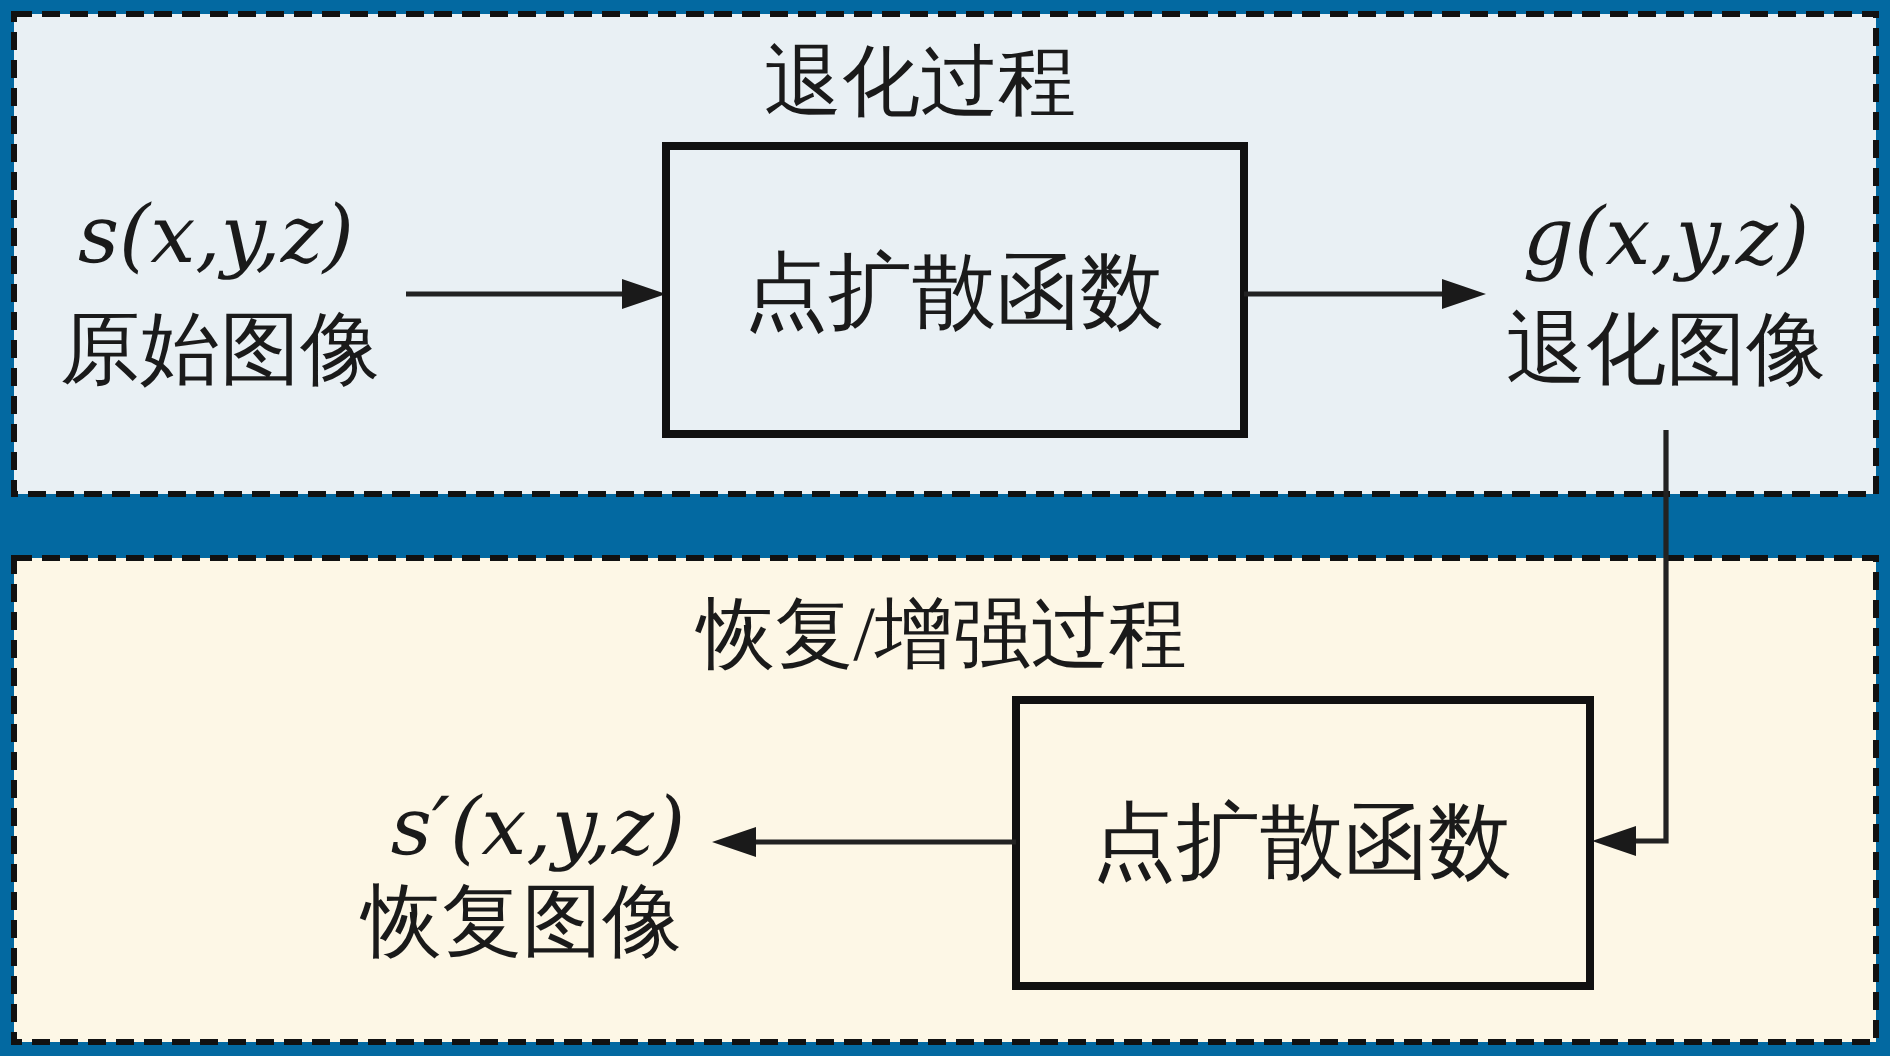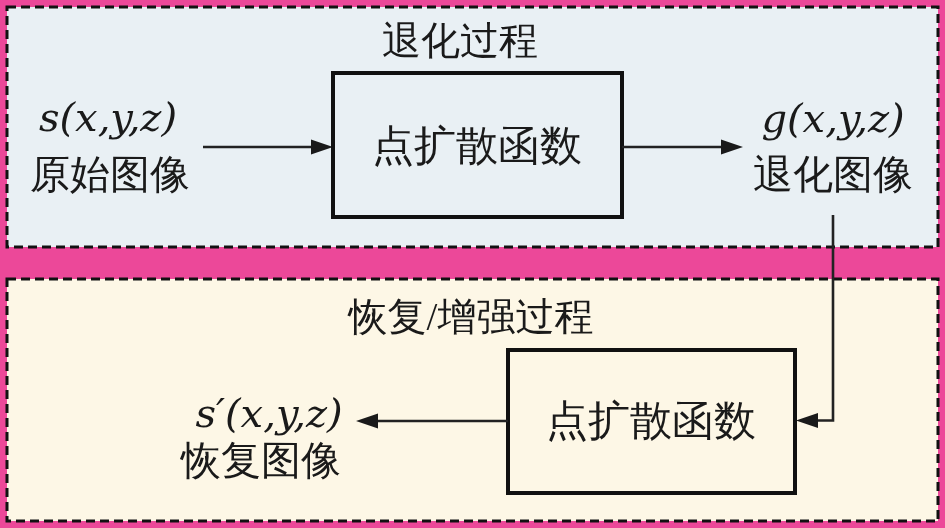--- a/index.html
+++ b/index.html
@@ -4,21 +4,21 @@
 <style>
   html, body {
     margin: 0;
     padding: 0;
     background: #ffffff;
   }
   .stage {
     position: relative;
     width: 945px;
     height: 528px;
-    background: #ec4899;
+    background: #0369a1;
     overflow: hidden;
   }
   svg { display: block; }
 
   .panel {
     stroke: #111111;
     stroke-width: 3;
     stroke-dasharray: 9 5;
   }
   .psf-box {

